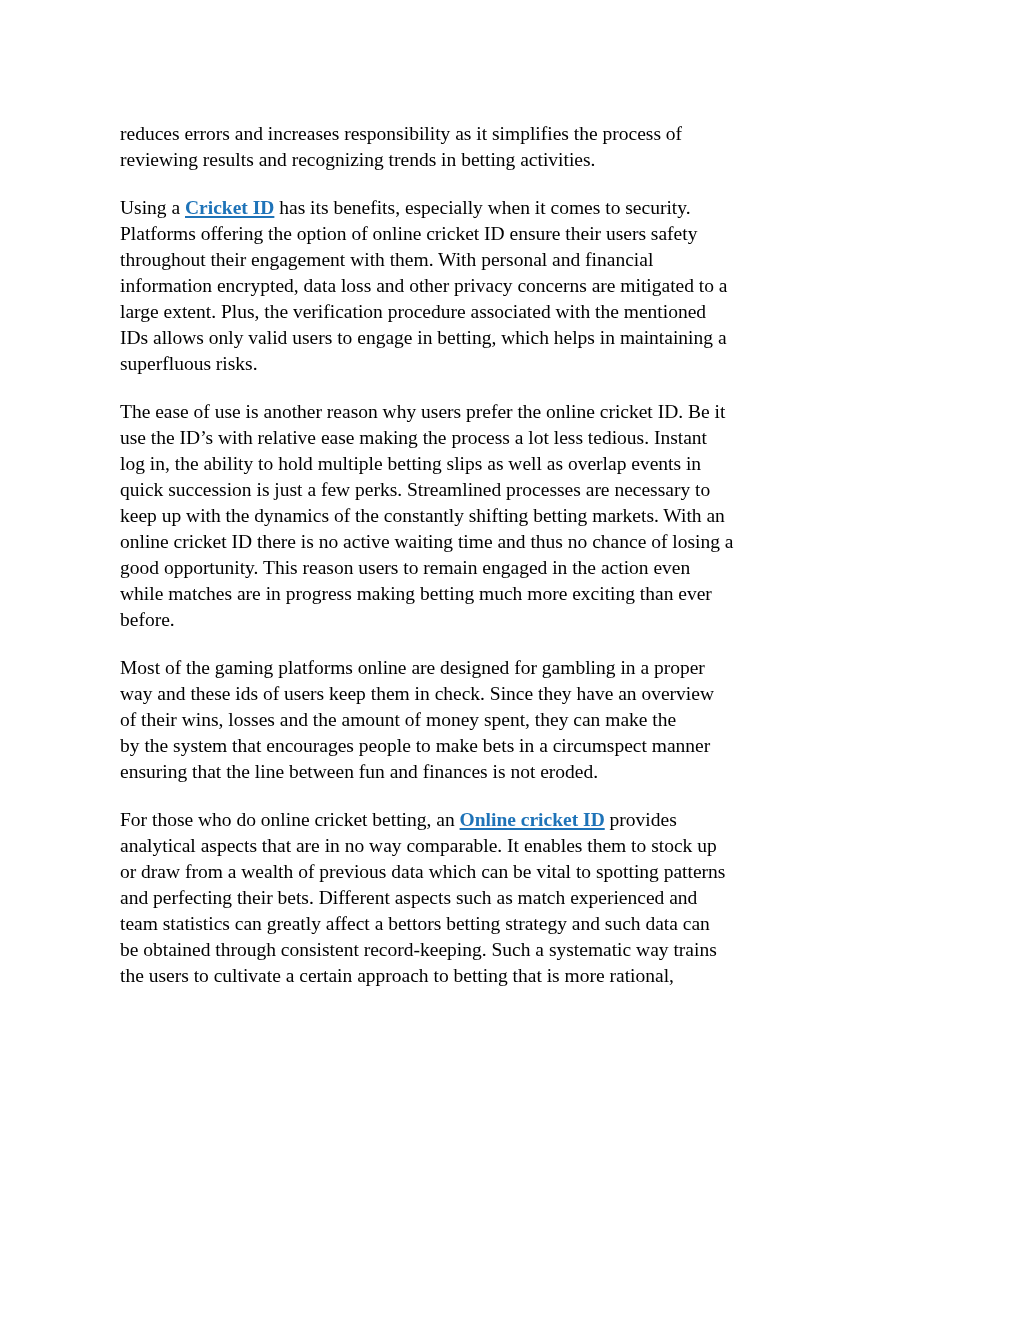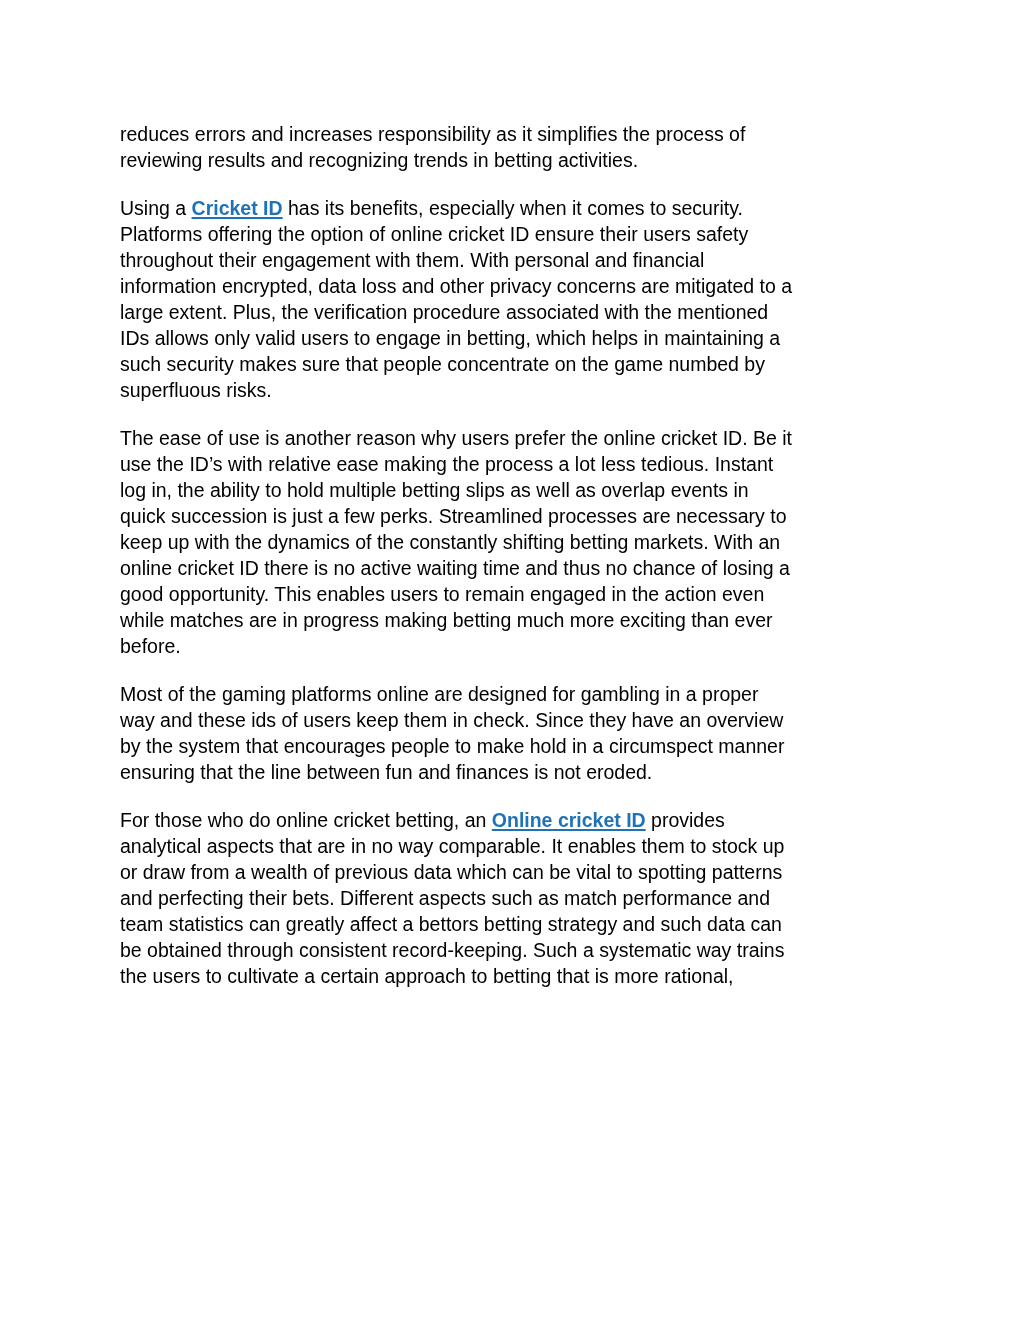--- a/index.html
+++ b/index.html
@@ -6,21 +6,21 @@
     margin: 0;
     padding: 0;
     background: #ffffff;
   }
   .page {
     position: relative;
     width: 1024px;
     height: 1325px;
     background: #ffffff;
     overflow: hidden;
-    font-family: Liberation Sans, sans-serif;
+    font-family: Liberation Serif, serif;
   }
   .text-block {
     position: absolute;
     top: 121px;
     left: 120px;
     width: 784px;
     color: var(--text-color, #000000);
   }
   .para {
     margin: 0 0 22px 0;
@@ -51,47 +51,47 @@
       <div class="ln">reviewing results and recognizing trends in betting activities.</div>
     </div>
 
     <div class="para">
       <div class="ln"><span>Using a </span><a class="doc-link">Cricket ID</a><span> has its benefits, especially when it comes to security.</span></div>
       <div class="ln">Platforms offering the option of online cricket ID ensure their users safety</div>
       <div class="ln">throughout their engagement with them. With personal and financial</div>
       <div class="ln">information encrypted, data loss and other privacy concerns are mitigated to a</div>
       <div class="ln">large extent. Plus, the verification procedure associated with the mentioned</div>
       <div class="ln">IDs allows only valid users to engage in betting, which helps in maintaining a</div>
-      <div class="ln">such security makes sure that people concentrate on the game numbed by</div>
       <div class="ln">superfluous risks.</div>
     </div>
 
     <div class="para">
       <div class="ln">The ease of use is another reason why users prefer the online cricket ID. Be it</div>
       <div class="ln">use the ID’s with relative ease making the process a lot less tedious. Instant</div>
       <div class="ln">log in, the ability to hold multiple betting slips as well as overlap events in</div>
       <div class="ln">quick succession is just a few perks. Streamlined processes are necessary to</div>
       <div class="ln">keep up with the dynamics of the constantly shifting betting markets. With an</div>
       <div class="ln">online cricket ID there is no active waiting time and thus no chance of losing a</div>
-      <div class="ln">good opportunity. This enables users to remain engaged in the action even</div>
+      <div class="ln">good opportunity. This reason users to remain engaged in the action even</div>
       <div class="ln">while matches are in progress making betting much more exciting than ever</div>
       <div class="ln">before.</div>
     </div>
 
     <div class="para">
       <div class="ln">Most of the gaming platforms online are designed for gambling in a proper</div>
       <div class="ln">way and these ids of users keep them in check. Since they have an overview</div>
-      <div class="ln">by the system that encourages people to make hold in a circumspect manner</div>
+      <div class="ln">of their wins, losses and the amount of money spent, they can make the</div>
+      <div class="ln">by the system that encourages people to make bets in a circumspect manner</div>
       <div class="ln">ensuring that the line between fun and finances is not eroded.</div>
     </div>
 
     <div class="para">
       <div class="ln"><span>For those who do online cricket betting, an </span><a class="doc-link">Online cricket ID</a><span> provides</span></div>
       <div class="ln">analytical aspects that are in no way comparable. It enables them to stock up</div>
       <div class="ln">or draw from a wealth of previous data which can be vital to spotting patterns</div>
-      <div class="ln">and perfecting their bets. Different aspects such as match performance and</div>
+      <div class="ln">and perfecting their bets. Different aspects such as match experienced and</div>
       <div class="ln">team statistics can greatly affect a bettors betting strategy and such data can</div>
       <div class="ln">be obtained through consistent record-keeping. Such a systematic way trains</div>
       <div class="ln">the users to cultivate a certain approach to betting that is more rational,</div>
     </div>
 
   </div>
 </div>
 
 </body></html>

